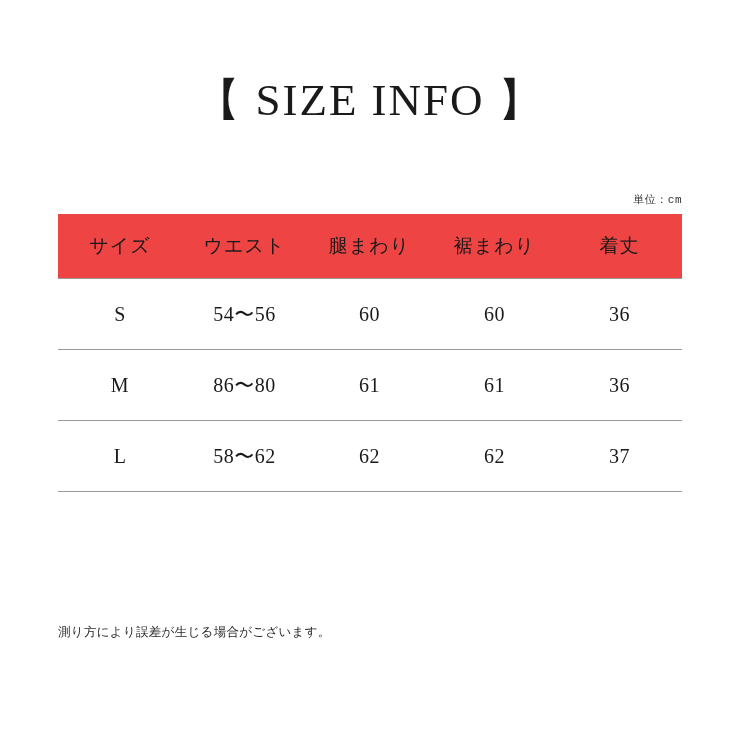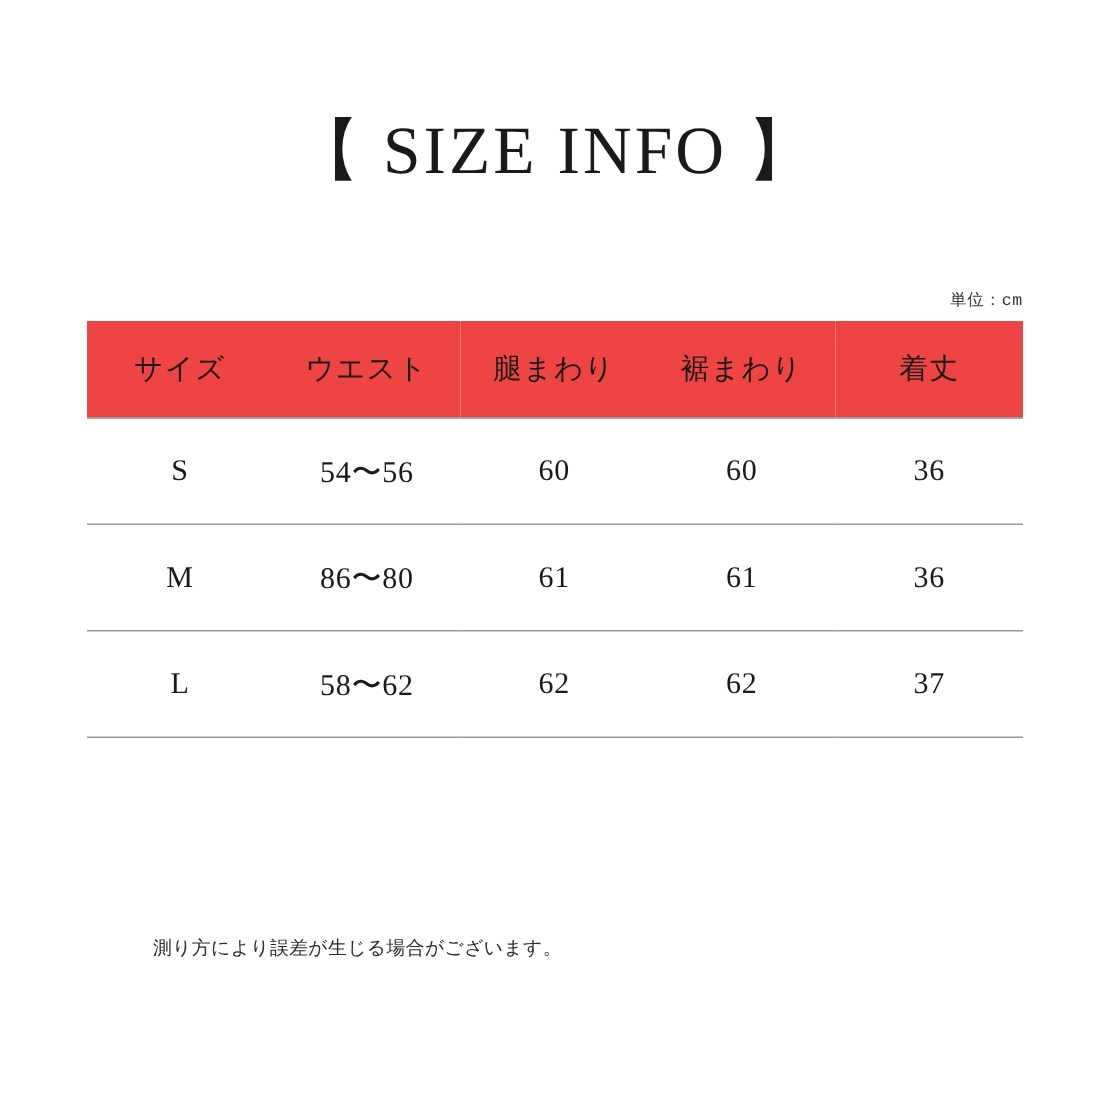--- a/index.html
+++ b/index.html
@@ -82,21 +82,20 @@
 
   .footnotes {
     position: absolute;
     left: 58px;
     top: 622px;
     font-family: "Liberation Serif", serif;
     font-size: 12.5px;
     color: #2a2a2a;
     line-height: 1.75;
     letter-spacing: 0.3px;
-    margin-left: 44px;
   }
   .footnotes div { white-space: nowrap; }
 </style>
 </head>
 <body>
 
 <div class="page">
 
   <h1 class="title">【 SIZE INFO 】</h1>
 

